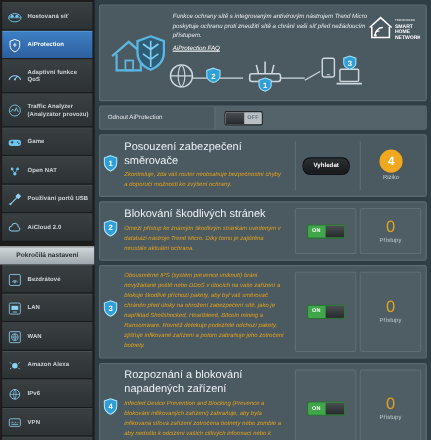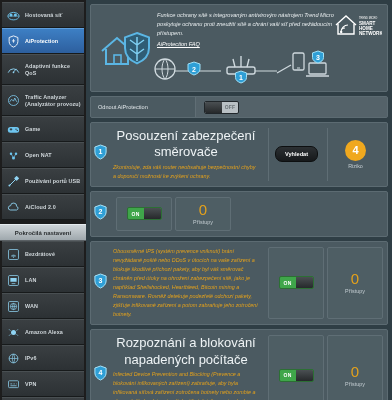--- a/index.html
+++ b/index.html
@@ -169,24 +169,23 @@
     padding: 5px 4px 5px 22px;
   }
   .card-badge {
     position: absolute;
     left: 2px; top: 50%;
     transform: translateY(-50%);
   }
   .card-body { flex: 1 1 auto; padding-right: 6px; }
   .card-title {
     color: #eef3f5;
-    font-size: 13px;
+    font-size: 10px;
     line-height: 1.25;
     margin-bottom: 2px;
-    text-align: center;
   }
   .card-desc {
     color: #e3a11c;
     font-size: 5.4px;
     font-style: italic;
     line-height: 1.68;
   }
   .card-slot {
     flex: 0 0 56px;
     display: flex;
@@ -501,20 +500,24 @@
       </div>
     </section>
 
     <section class="card">
       <span class="card-badge">
         <svg width="15" height="16" viewBox="0 0 15 16">
           <path d="M7.5 1l5.6 2v5c0 3.3-2.4 5.6-5.6 7C4.3 13.6 1.9 11.3 1.9 8V3z" fill="#2f9fd6" stroke="#a8e4fa" stroke-width="1"></path>
           <text x="7.5" y="10" fill="#ffffff" font-size="7" font-weight="bold" text-anchor="middle" font-family="Liberation Sans, sans-serif">2</text>
         </svg>
       </span>
+      <div class="card-body">
+        <div class="card-title">Blokování škodlivých stránek</div>
+        <div class="card-desc">Omezí přístup ke známým škodlivým stránkám uvedeným v databázi nástroje Trend Micro. Díky tomu je zajištěna neustále aktuální ochrana.</div>
+      </div>
       <div class="card-slot">
         <span class="sw on">
           <span class="txt">ON</span>
           <span class="knob"></span>
         </span>
       </div>
       <div class="card-slot">
         <div class="slot-stat">
           <div class="slot-num">0</div>
           <div class="slot-cap">Přístupy</div>
@@ -547,21 +550,21 @@
     </section>
 
     <section class="card">
       <span class="card-badge">
         <svg width="15" height="16" viewBox="0 0 15 16">
           <path d="M7.5 1l5.6 2v5c0 3.3-2.4 5.6-5.6 7C4.3 13.6 1.9 11.3 1.9 8V3z" fill="#2f9fd6" stroke="#a8e4fa" stroke-width="1"></path>
           <text x="7.5" y="10" fill="#ffffff" font-size="7" font-weight="bold" text-anchor="middle" font-family="Liberation Sans, sans-serif">4</text>
         </svg>
       </span>
       <div class="card-body">
-        <div class="card-title">Rozpoznání a blokování napadených počítače</div>
+        <div class="card-title">Rozpoznání a blokování napadených zařízení</div>
         <div class="card-desc">Infected Device Prevention and Blocking (Prevence a blokování infikovaných zařízení) zabraňuje, aby byla infikovaná síťová zařízení zotročena botnety nebo zombie a aby nedošlo k odcizení vašich citlivých informací nebo k útoku na jiné počítače.</div>
       </div>
       <div class="card-slot">
         <span class="sw on">
           <span class="txt">ON</span>
           <span class="knob"></span>
         </span>
       </div>
       <div class="card-slot">
         <div class="slot-stat">

